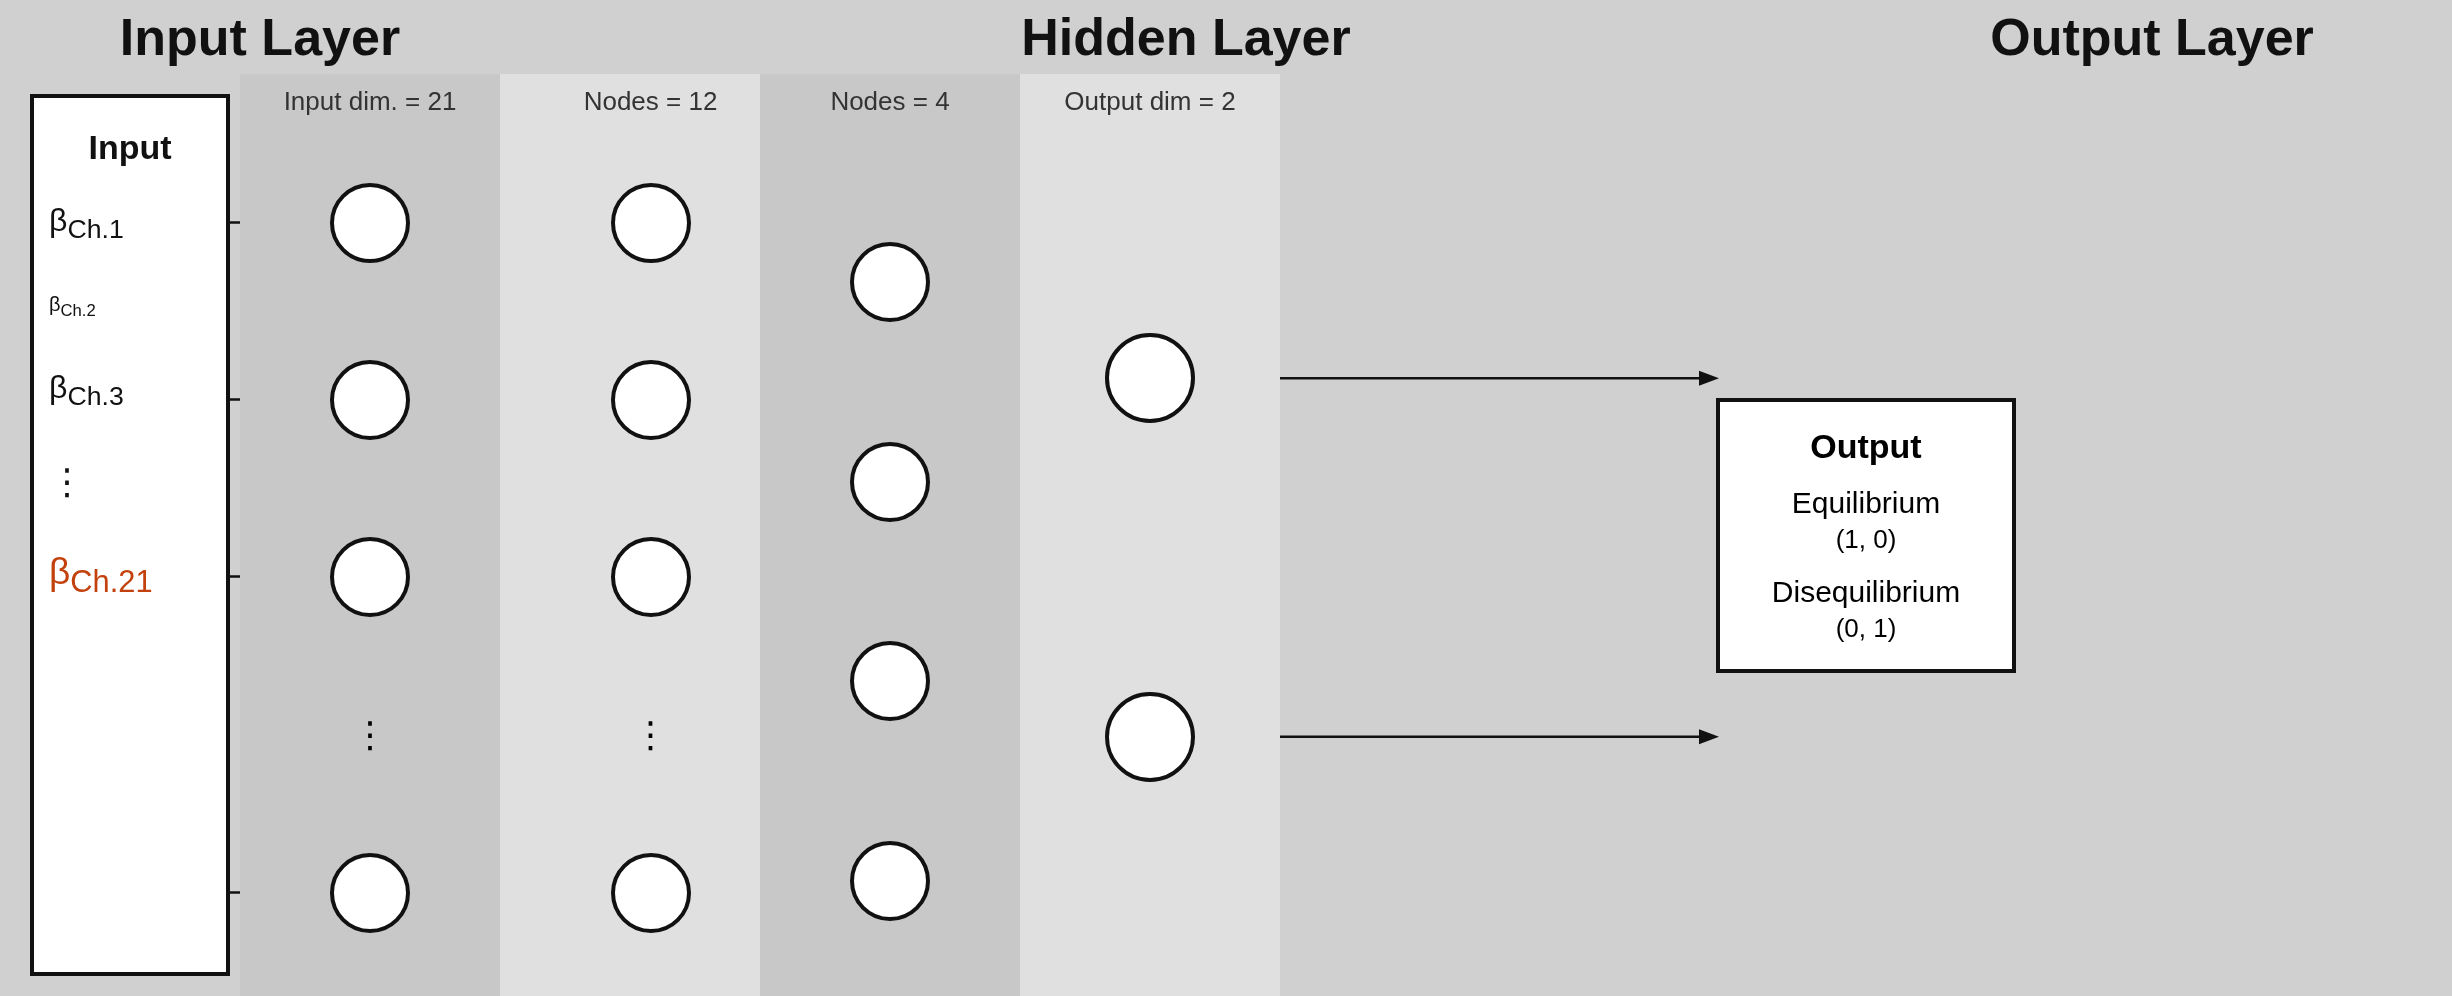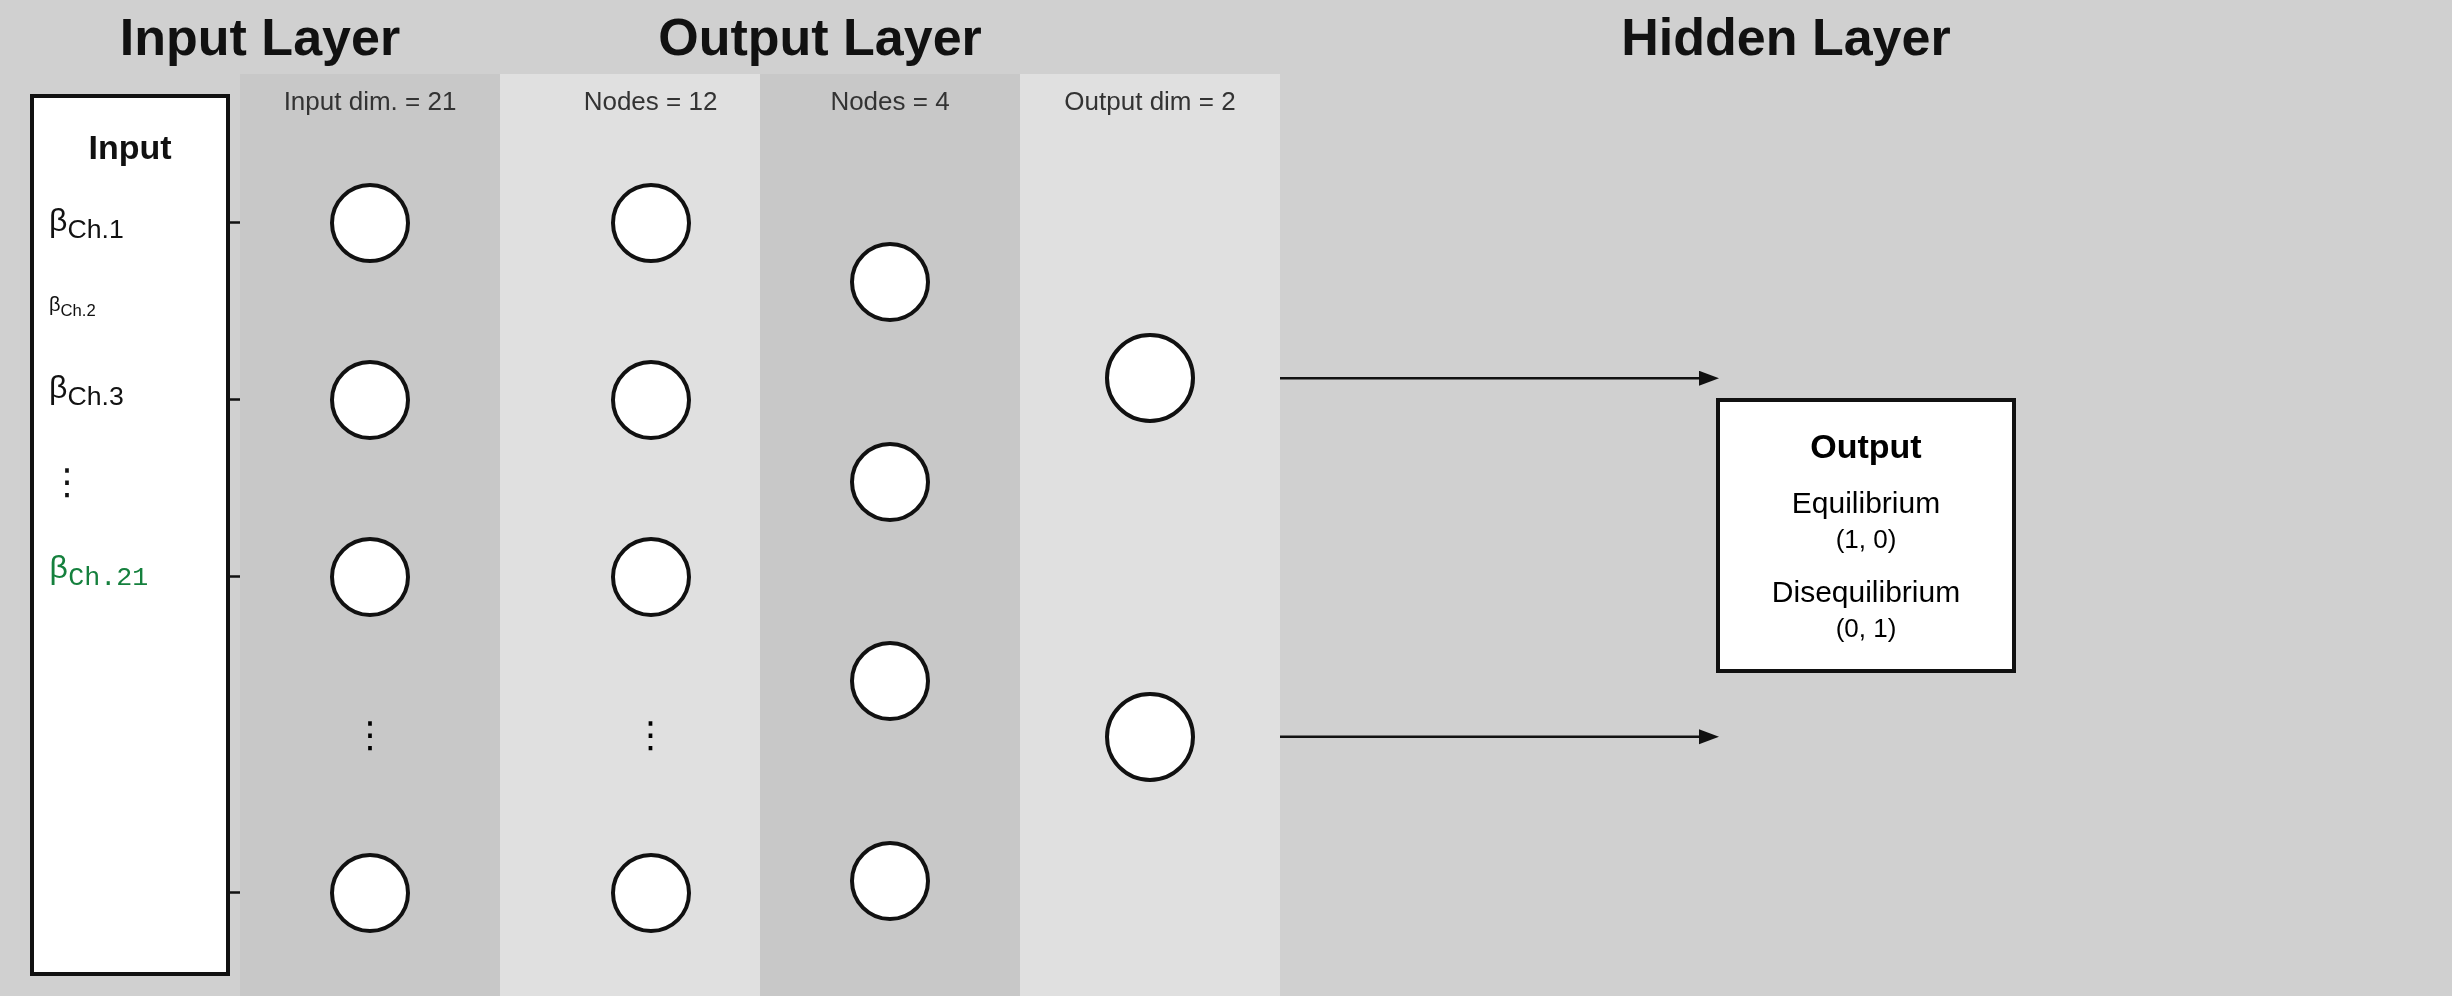--- a/index.html
+++ b/index.html
@@ -56,22 +56,22 @@
       position: relative;
     }
   </style>
 </head>
 <body>
 
 <div class="main-container">
 
   <div class="titles">
     <div style="width:520px; text-align:center; font-size:52px; font-weight:bold; color:#111;">Input Layer</div>
+    <div style="flex:1; text-align:center; font-size:52px; font-weight:bold; color:#111;">Hidden Layer</div>
     <div style="width:600px; text-align:center; font-size:52px; font-weight:bold; color:#111;">Output Layer</div>
-    <div style="flex:1; text-align:center; font-size:52px; font-weight:bold; color:#111;">Hidden Layer</div>
   </div>
 
   <div class="content">
 
     <svg class="svg-overlay" id="connections-svg">
 
     <defs>
           <marker id="arrow" markerWidth="8" markerHeight="8" refX="6" refY="3" orient="auto">
             <polygon points="0 0, 8 3, 0 6" fill="#111"></polygon>
           </marker>
@@ -124,21 +124,21 @@
         <line x1="1195" y1="662.75" x2="1714" y2="662.75" stroke="#111" stroke-width="2.5" marker-end="url(#arrow)"></line>
       </svg>
 
     <div style="width:200px; background:white; border:4px solid #111; margin:20px 0 20px 30px; display:flex; flex-direction:column; padding:30px 15px; z-index:2; position:relative;">
       <div style="font-size:34px; font-weight:bold; color:#111; margin-bottom:25px; text-align:center;">Input</div>
       <div style="display:flex; flex-direction:column; gap:48px; margin-top:10px;">
         <div style="font-size:32px; color:#111;">β<sub>Ch.1</sub></div>
         <div style="font-size:20px; color:#111;">β<sub>Ch.2</sub></div>
         <div style="font-size:32px; color:#111;">β<sub>Ch.3</sub></div>
         <div style="font-size:36px; color:#111;">⋮</div>
-        <div style="font-size:32px; color:#15803d;font-family:Liberation Mono, monospace;">β<sub>Ch.21</sub></div>
+        <div style="font-size:37px; color:#c2410c;">β<sub>Ch.21</sub></div>
       </div>
     </div>
 
     <div style="width:260px; background:#c8c8c8; position:relative; display:flex; flex-direction:column; z-index:1; margin: 0 0 0 10px;" id="panel-input">
       <div style="text-align:center; font-size:26px; color:#333; padding-top:12px; height:45px;">Input dim. = 21</div>
       <div style="display:flex; flex-direction:column; align-items:center; justify-content:space-around; flex:1; padding:15px 0;" id="input-nodes">
         <div class="node" id="in-node-0"></div>
         <div class="node" id="in-node-1"></div>
         <div class="node" id="in-node-2"></div>
         <div style="font-size:36px; text-align:center;">⋮</div>

